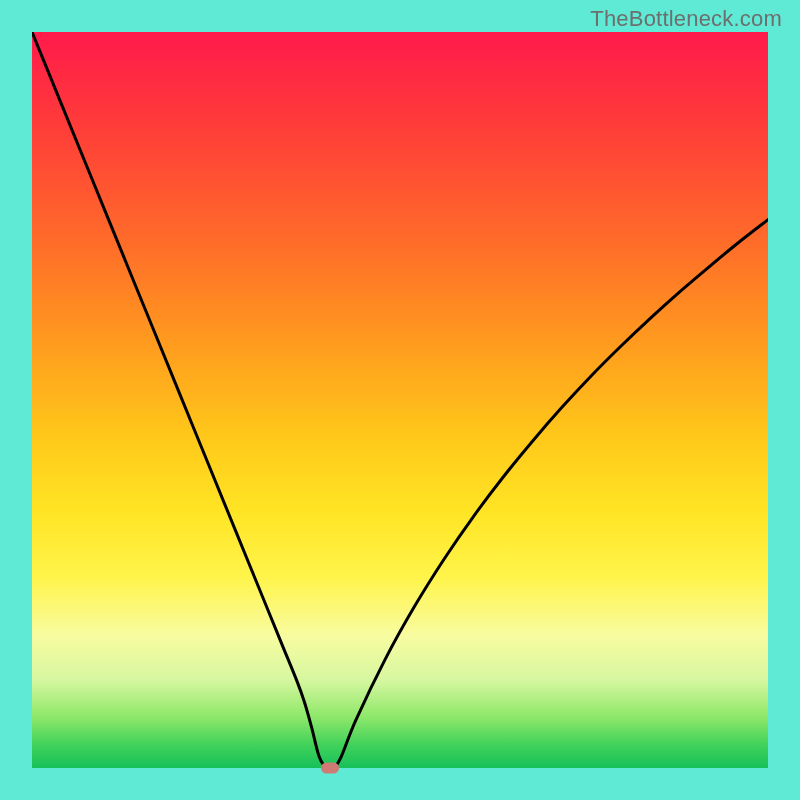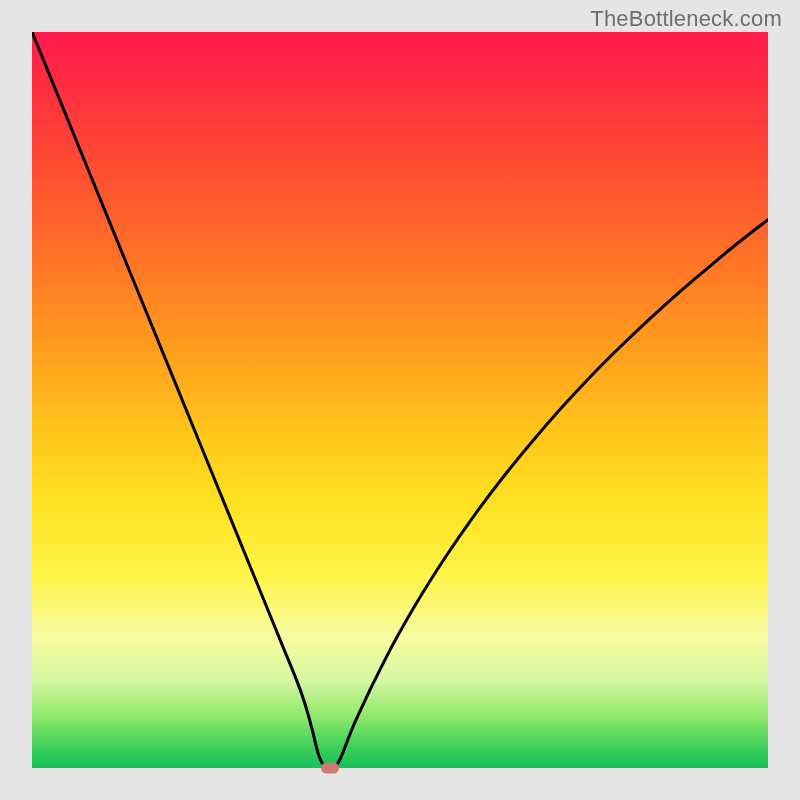--- a/index.html
+++ b/index.html
@@ -8,21 +8,21 @@
     width: 800px;
     height: 800px;
     overflow: hidden;
     background: #000;
     font-family: Arial, Helvetica, sans-serif;
   }
   .frame {
     position: relative;
     width: 800px;
     height: 800px;
-    background: #e5e5e5;
+    background: #5eead4;
   }
   .plot-area {
     position: absolute;
     left: 32px;
     top: 32px;
     width: 736px;
     height: 736px;
     
     background: linear-gradient(
       to bottom,

